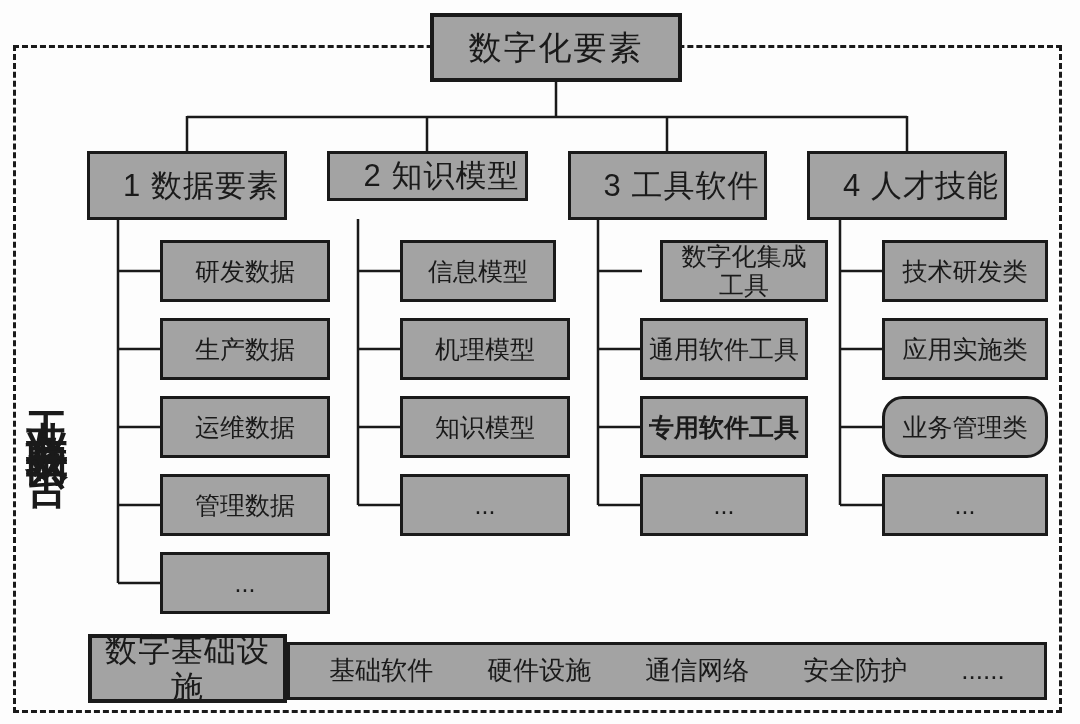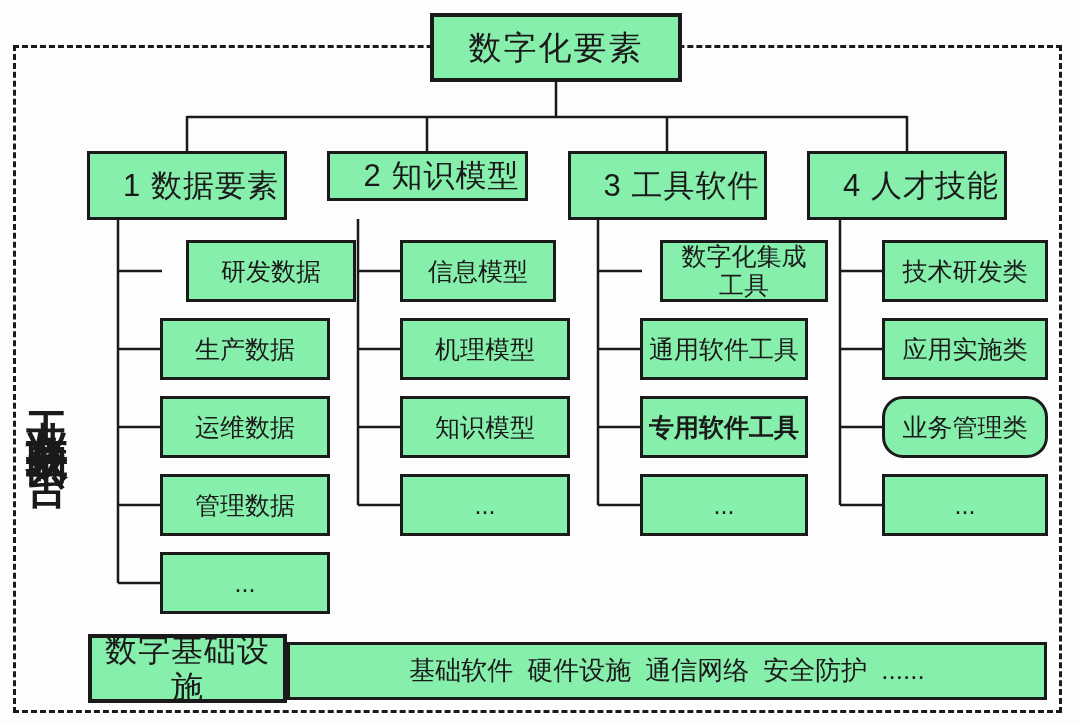--- a/index.html
+++ b/index.html
@@ -22,21 +22,21 @@
     border: 3px dashed #1a1a1a;
     z-index: 1;
   }
   .connectors {
     position: absolute;
     left: 0; top: 0;
     z-index: 2;
   }
   .box {
     position: absolute;
-    background: #86efac;
+    background: #a3a3a3;
     border: 3px solid #1a1a1a;
     display: flex;
     align-items: center;
     justify-content: center;
     text-align: center;
     box-sizing: border-box;
     z-index: 3;
     white-space: pre-line;
     line-height: 1.15;
   }
@@ -58,21 +58,21 @@
     font-weight: 500;
   }
   .infra-label-box {
     border-width: 4px;
     font-size: 32px;
     font-weight: 500;
     letter-spacing: 1px;
     z-index: 4;
   }
   .infra-bar {
-    gap: 14px;
+    gap: 54px;
     font-size: 26px;
     font-weight: 500;
   }
   .vlabel {
     position: absolute;
     left: 24px; top: 224px;
     width: 46px; height: 370px;
     writing-mode: vertical-lr;
     text-orientation: upright;
     font-size: 42px;
@@ -108,21 +108,21 @@
     "></path>
   </svg>
 
   <div class="box root-box" style="left:430px; top:13px; width:252px; height:69px;">数字化要素</div>
 
   <div class="box branch-box" style="left:87px;  top:151px; width:200px; height:69px;">1 数据要素</div>
   <div class="box branch-box" style="left:327px; top:151px; width:201px; height:50px;">2 知识模型</div>
   <div class="box branch-box" style="left:568px; top:151px; width:199px; height:69px;">3 工具软件</div>
   <div class="box branch-box" style="left:807px; top:151px; width:200px; height:69px;">4 人才技能</div>
 
-  <div class="box leaf-box" style="left:160px; top:240px; width:170px; height:62px;margin-left:26px;">研发数据</div>
+  <div class="box leaf-box" style="left:160px; top:240px; width:170px; height:62px;">研发数据</div>
   <div class="box leaf-box" style="left:160px; top:318px; width:170px; height:62px;">生产数据</div>
   <div class="box leaf-box" style="left:160px; top:396px; width:170px; height:62px;">运维数据</div>
   <div class="box leaf-box" style="left:160px; top:474px; width:170px; height:62px;">管理数据</div>
   <div class="box leaf-box" style="left:160px; top:552px; width:170px; height:62px;">...</div>
 
   <div class="box leaf-box" style="left:400px; top:240px; width:156px; height:62px;">信息模型</div>
   <div class="box leaf-box" style="left:400px; top:318px; width:170px; height:62px;">机理模型</div>
   <div class="box leaf-box" style="left:400px; top:396px; width:170px; height:62px;">知识模型</div>
   <div class="box leaf-box" style="left:400px; top:474px; width:170px; height:62px;">...</div>
 

